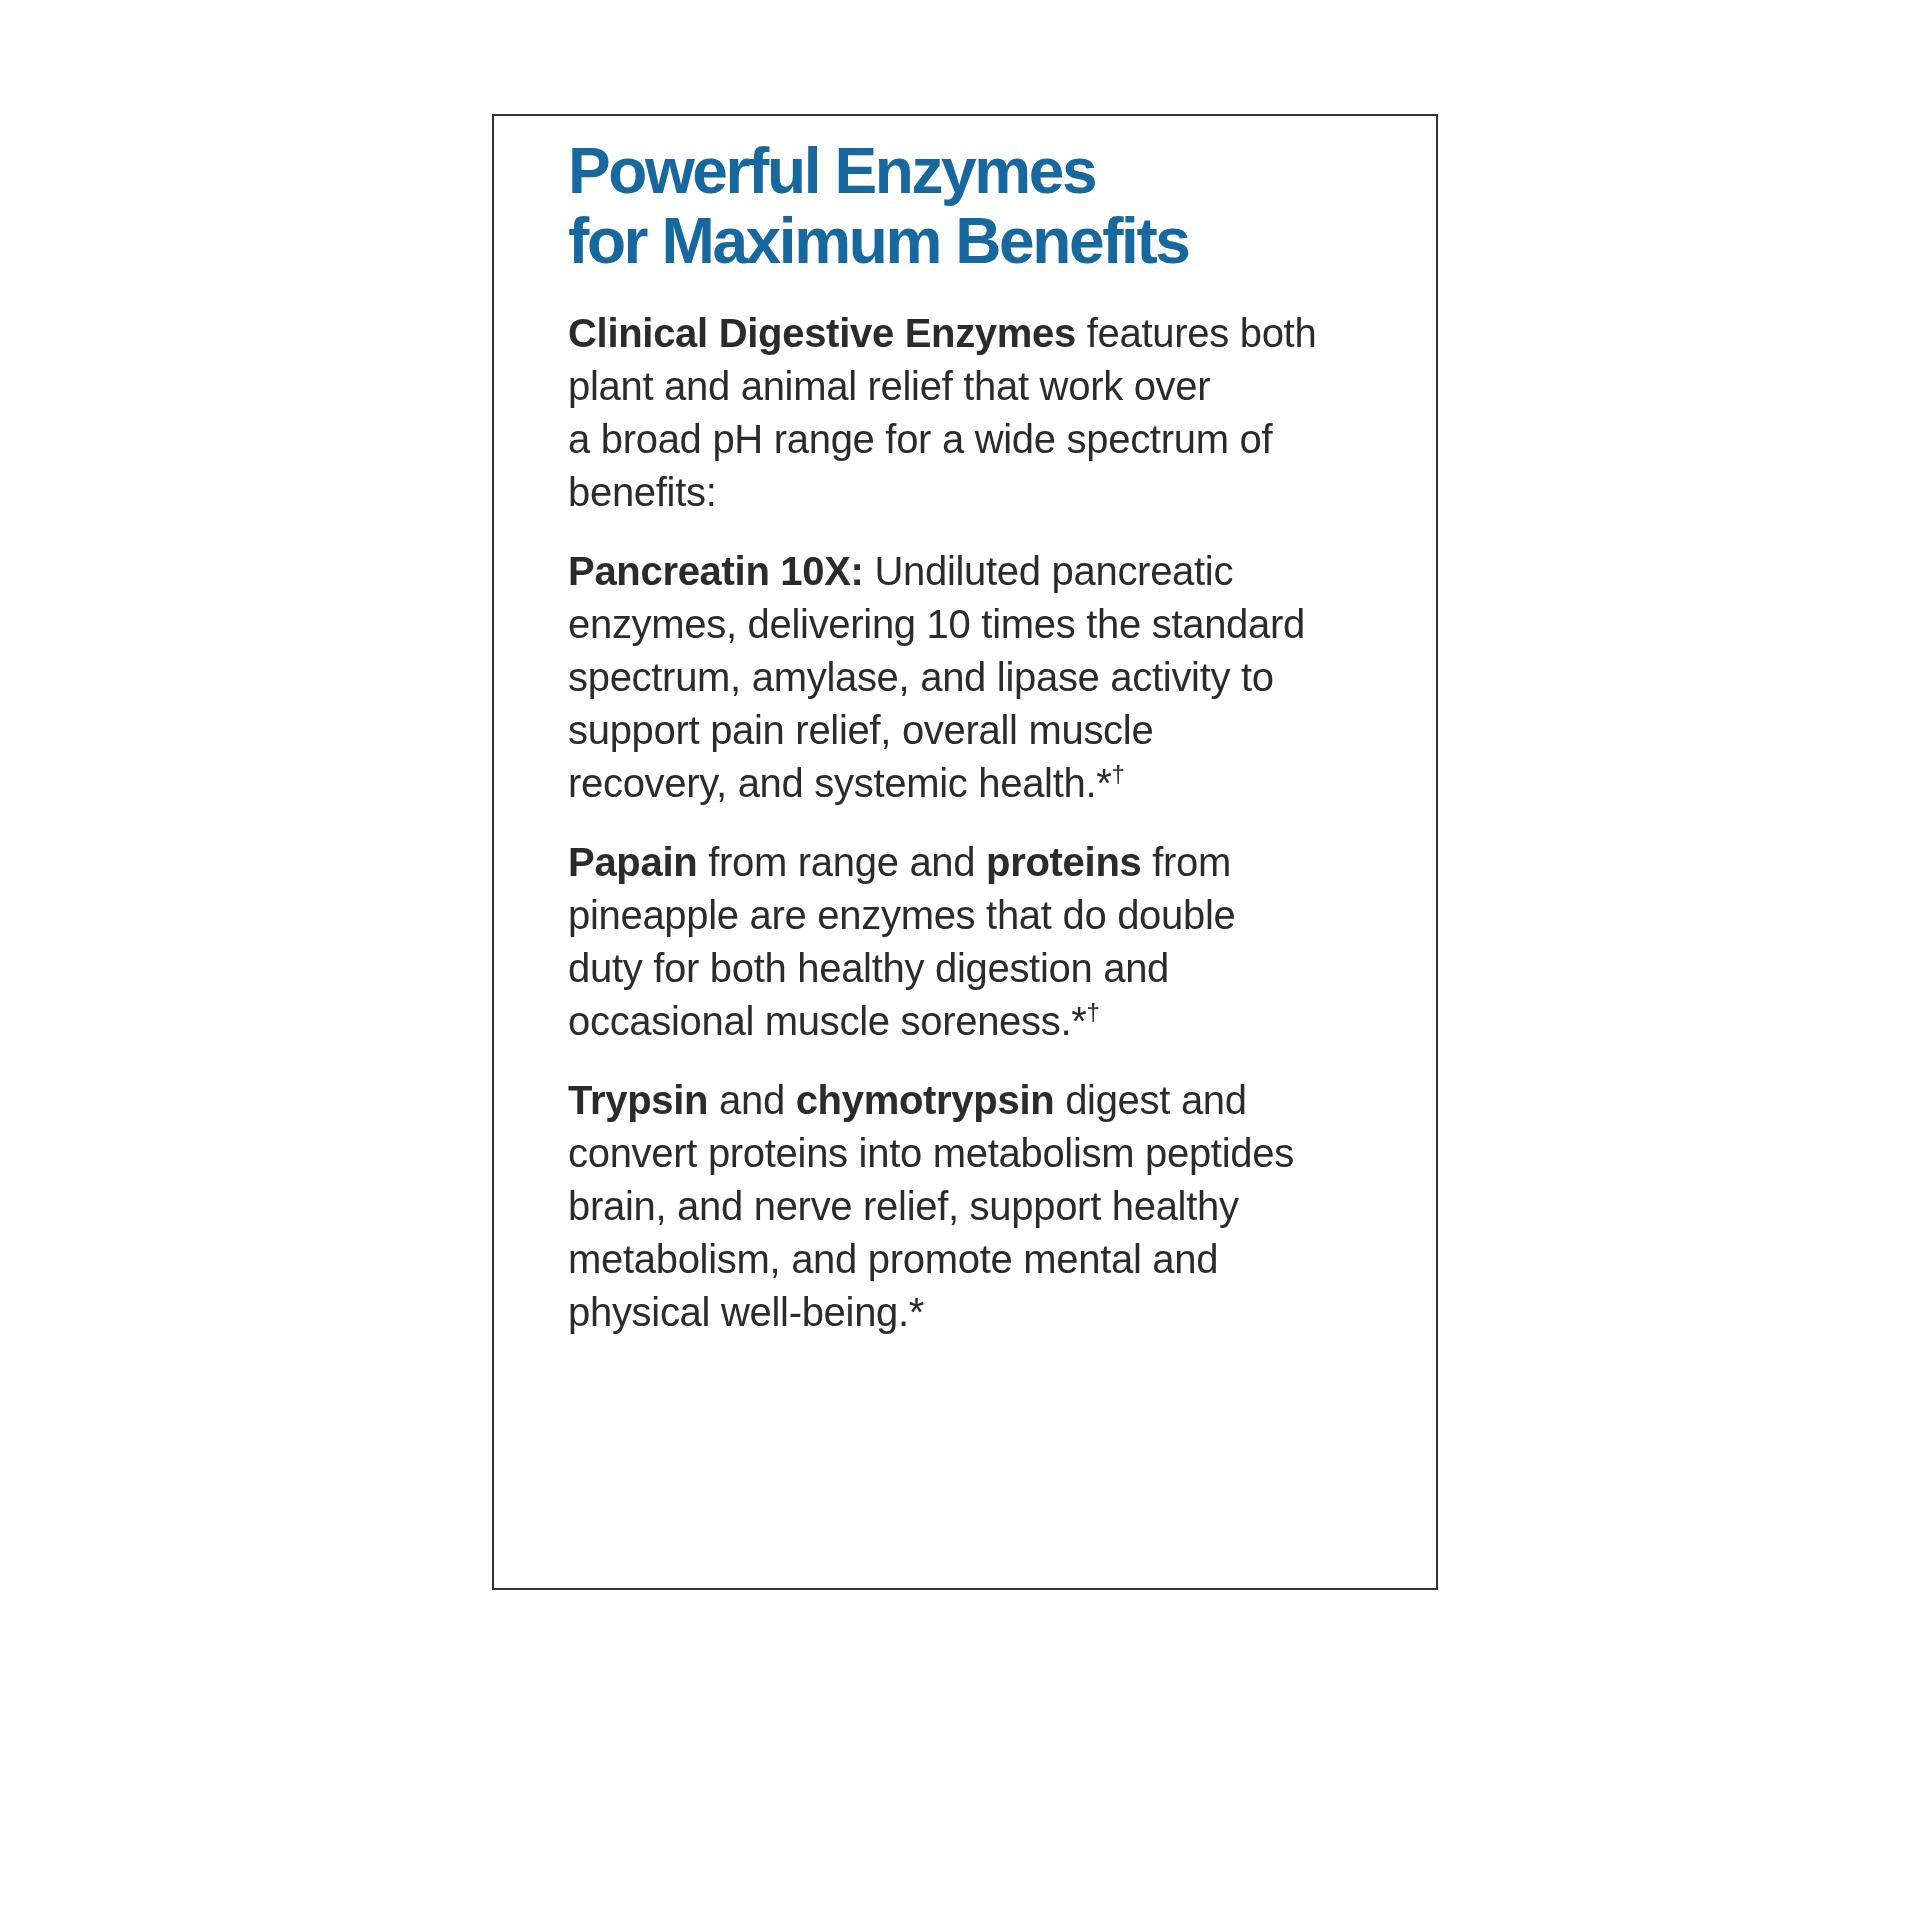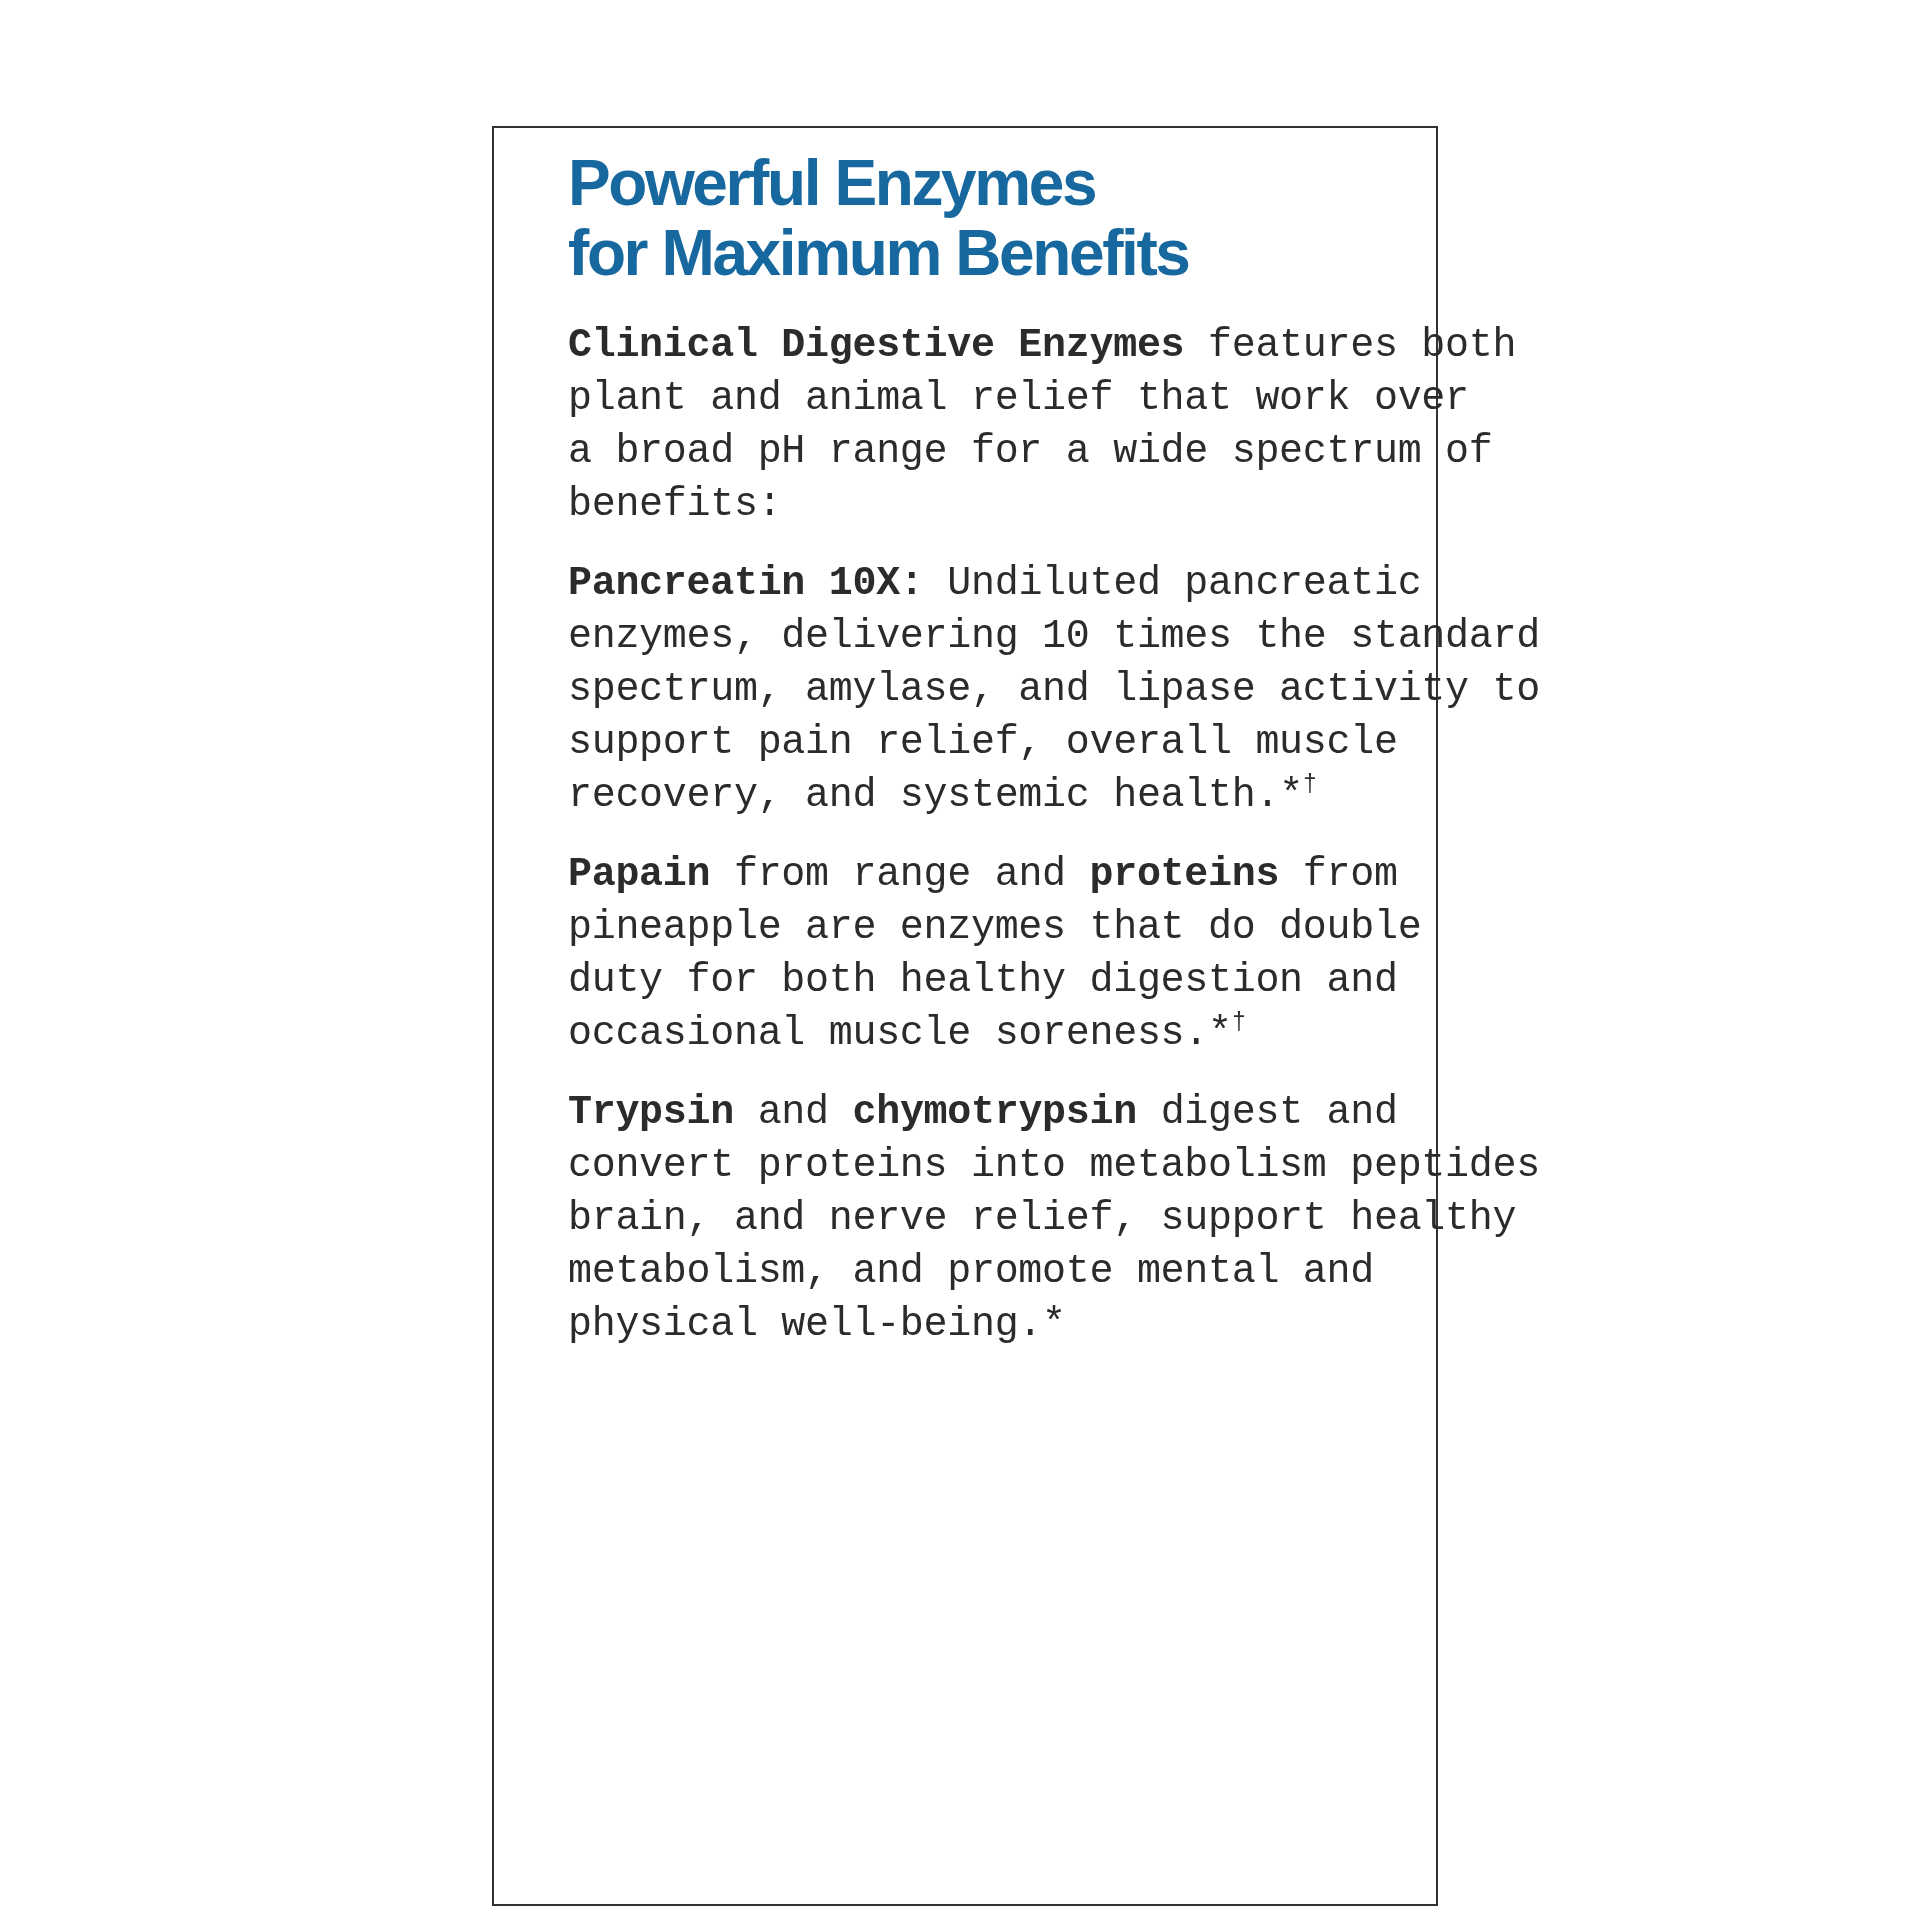--- a/index.html
+++ b/index.html
@@ -10,23 +10,23 @@
   body {
     width: 1931px;
     height: 1931px;
     position: relative;
     font-family: "Liberation Sans", sans-serif;
     overflow: hidden;
   }
   .panel {
     position: absolute;
     left: 492px;
-    top: 126px;
+    top: 114px;
     width: 946px;
-    height: 1780px;
+    height: 1476px;
     box-sizing: border-box;
     border: 2.9px solid var(--border-color, #333333);
     background: #ffffff;
     padding: 20px 39px 16px 74px;
   }
   h1.panel-title {
     margin: 0 0 31px 0;
     font-size: 64px;
     line-height: 70px;
     font-weight: 700;
@@ -37,21 +37,20 @@
     display: block;
     white-space: pre;
   }
   .panel-body p {
     margin: 12px 0 26px 0;
     font-size: 40px;
     line-height: 53px;
     letter-spacing: -0.3px;
     color: var(--text-color, #2b2b2b);
     font-weight: 400;
-    font-family: Liberation Mono, monospace;
   }
   .panel-body .line {
     display: block;
     white-space: pre;
   }
   .panel-body b {
     font-weight: 700;
   }
   .panel-body sup.mark {
     font-size: 24px;

